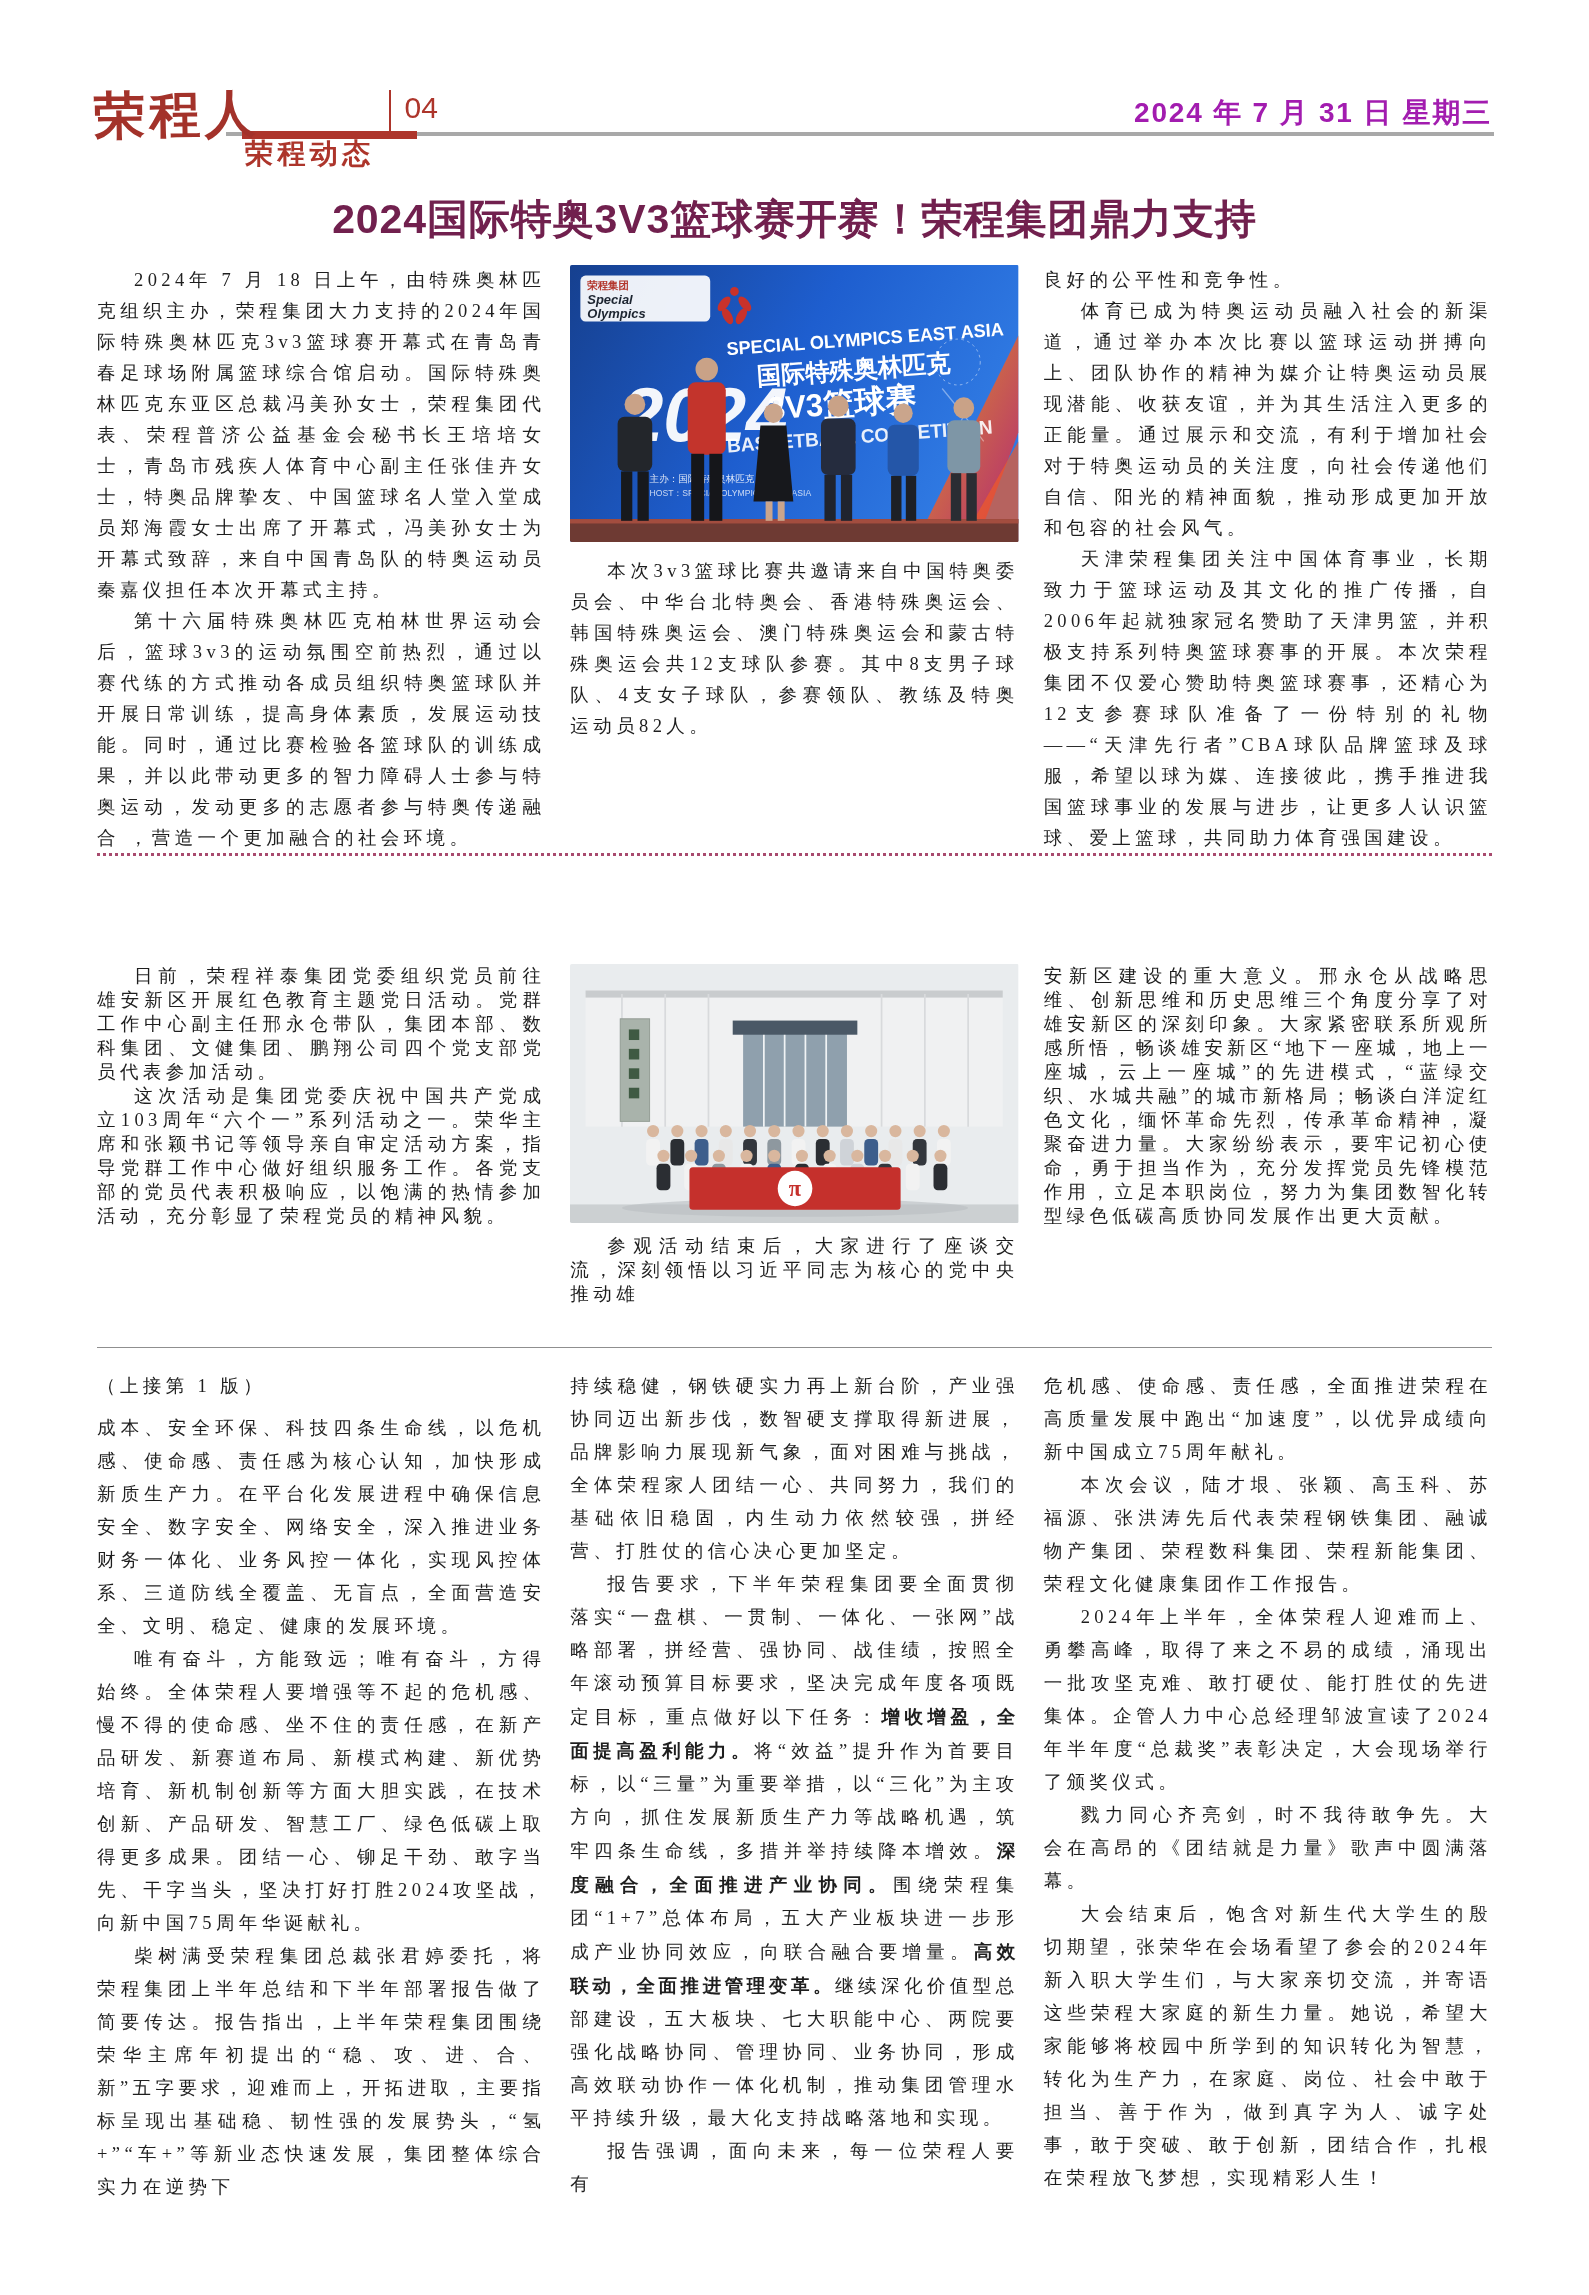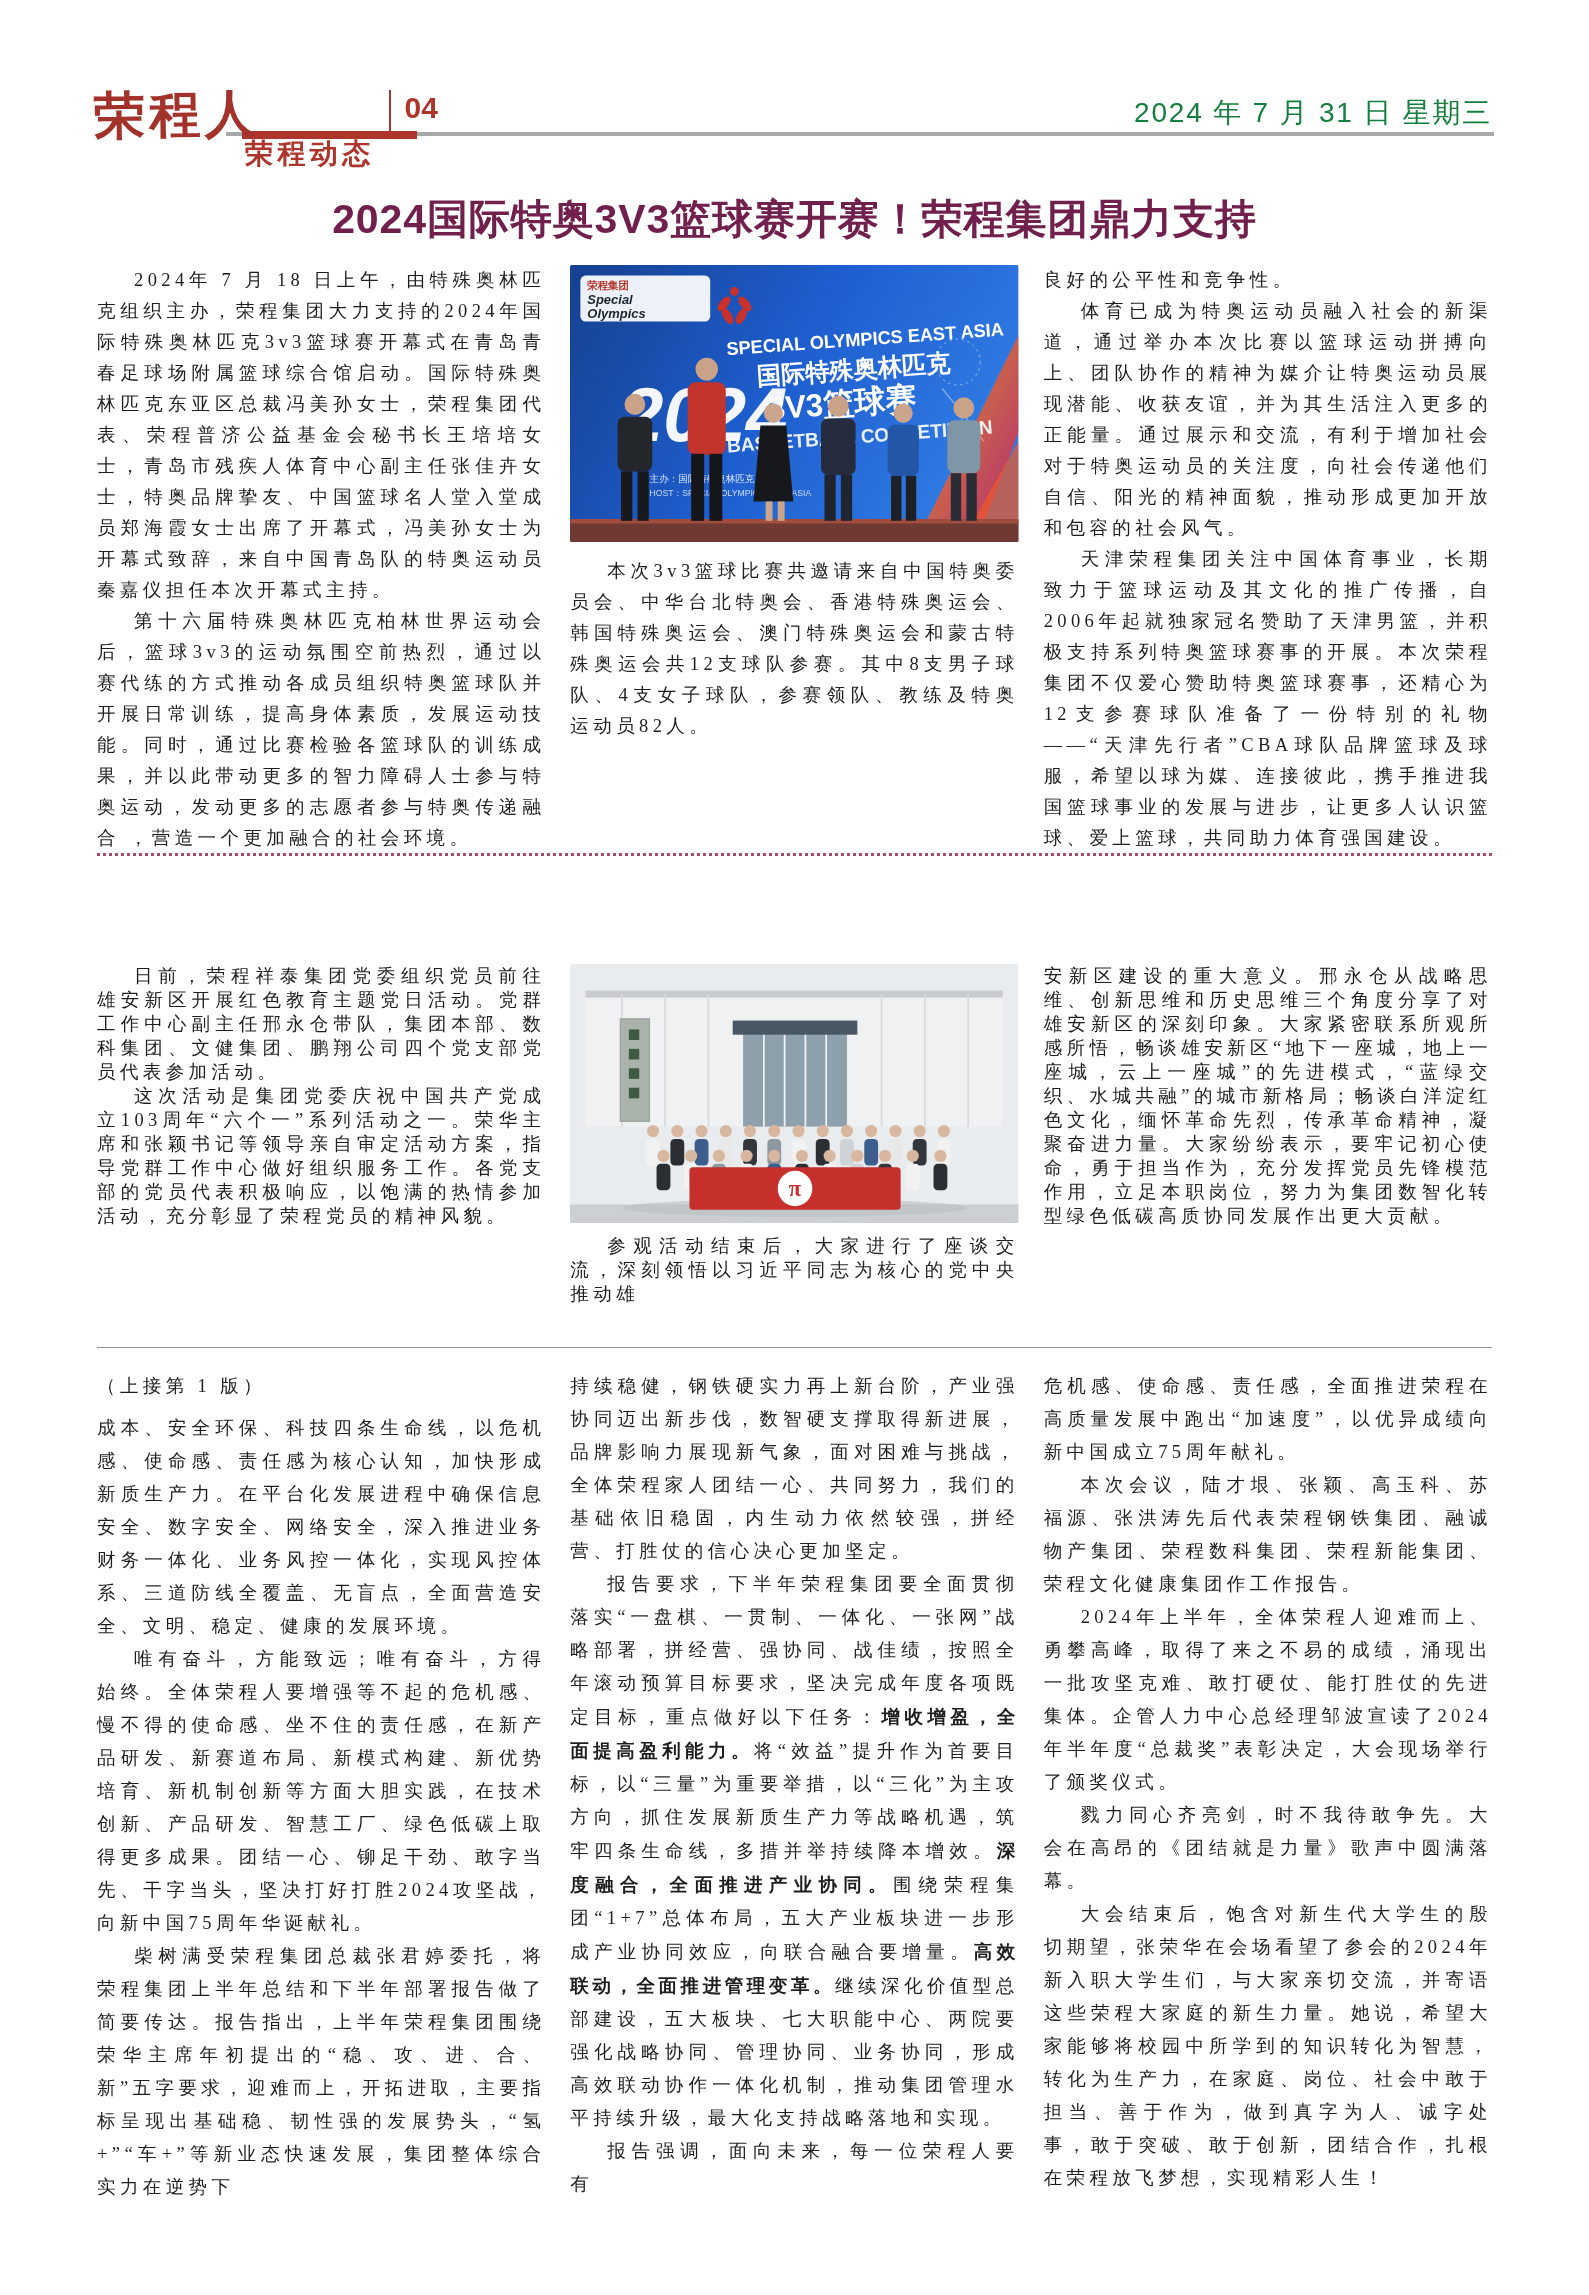--- a/index.html
+++ b/index.html
@@ -16,25 +16,25 @@
   }
   .masthead-rule { position:absolute; left:226px; top:132px; width:1268px; height:4.4px; background:#a8a8a8; z-index:1; }
   .masthead-accent { position:absolute; left:242px; top:131px; width:175px; height:8px; background:#ad352b; z-index:2; }
   .masthead-section {
     position:absolute; left:245px; top:90px; display:flex; align-items:flex-start;
     font-family:"Liberation Sans", sans-serif; color:#ad352b; z-index:3;
   }
   .section-name { font-size:28px; font-weight:bold; letter-spacing:4.4px; line-height:39px;margin-top:44px; }
   .page-num {
     font-size:30px; line-height:35px; margin-left:14px; padding-left:14px; padding-bottom:14px;
-    border-left:2.6px solid #ad352b; font-weight:bold;
+    border-left:2.6px solid #ad352b; font-weight:normal;
   }
   .masthead-date {
-    position:absolute; right:97px; top:94px; font-size:28px; font-weight:normal;
-    color:#15803d; font-family:"Liberation Sans", sans-serif; letter-spacing:1.8px;
+    position:absolute; right:97px; top:94px; font-size:28px; font-weight:bold;
+    color:#a21caf; font-family:"Liberation Sans", sans-serif; letter-spacing:1.8px;
   }
 
   
   .art-title {
     position:absolute; left:0; width:100%; text-align:center;
     font-family:"Liberation Sans", sans-serif; font-weight:bold; color:#71204e;
   }
   #title1 { top:192px; font-size:41px; letter-spacing:0.9px; }
   #title2 { top:886px; font-size:42px; letter-spacing:0.9px; }
 

